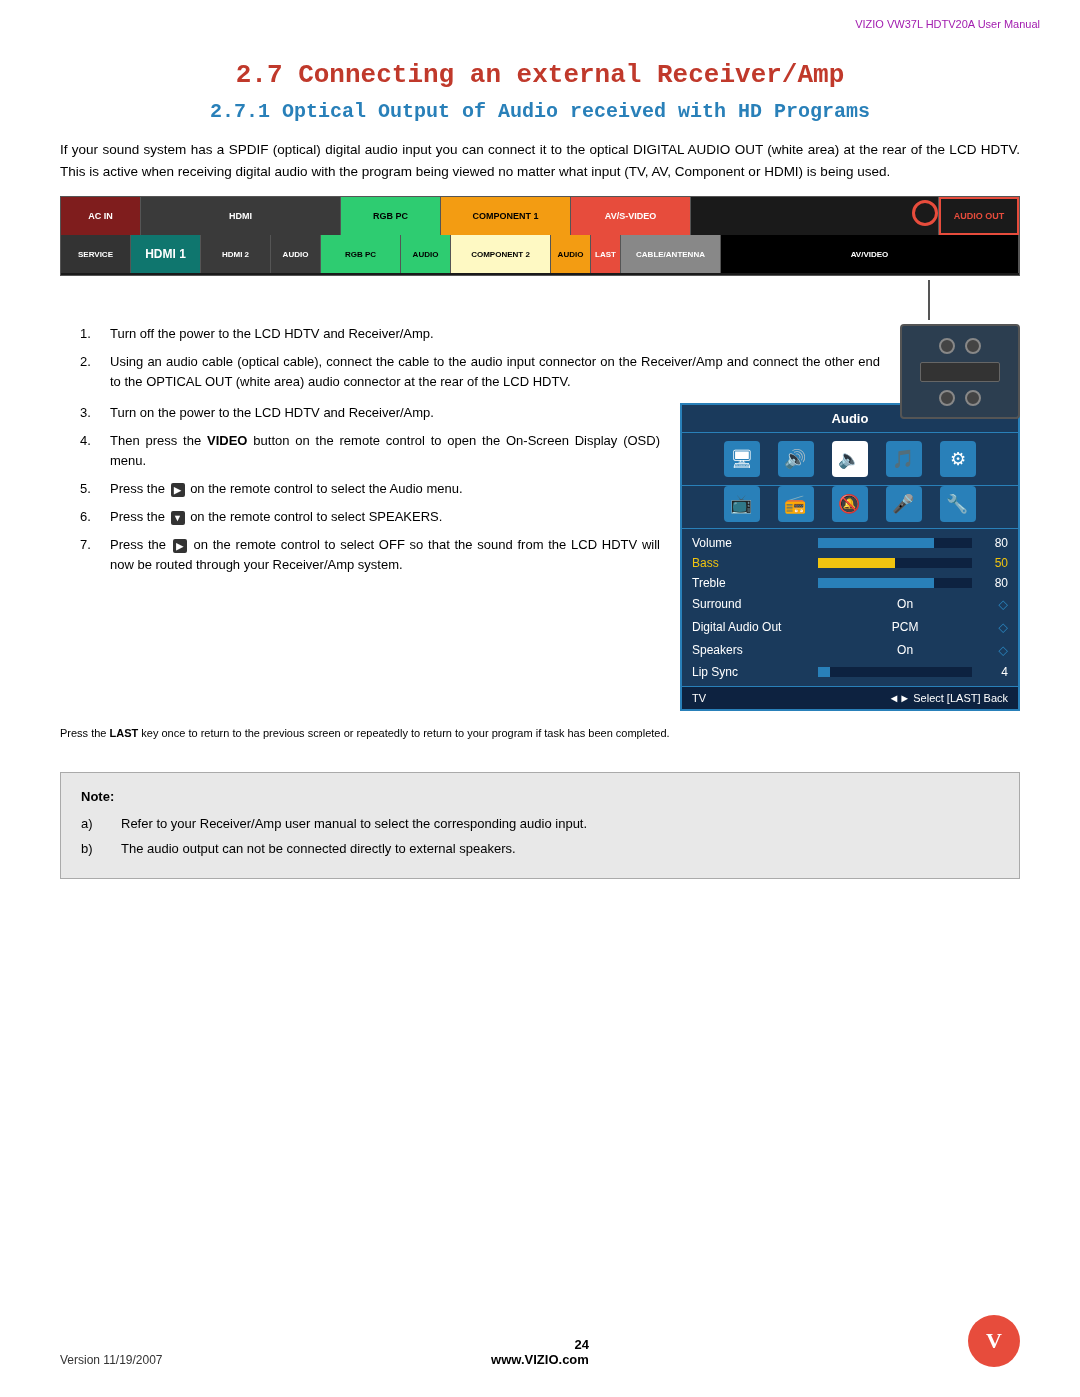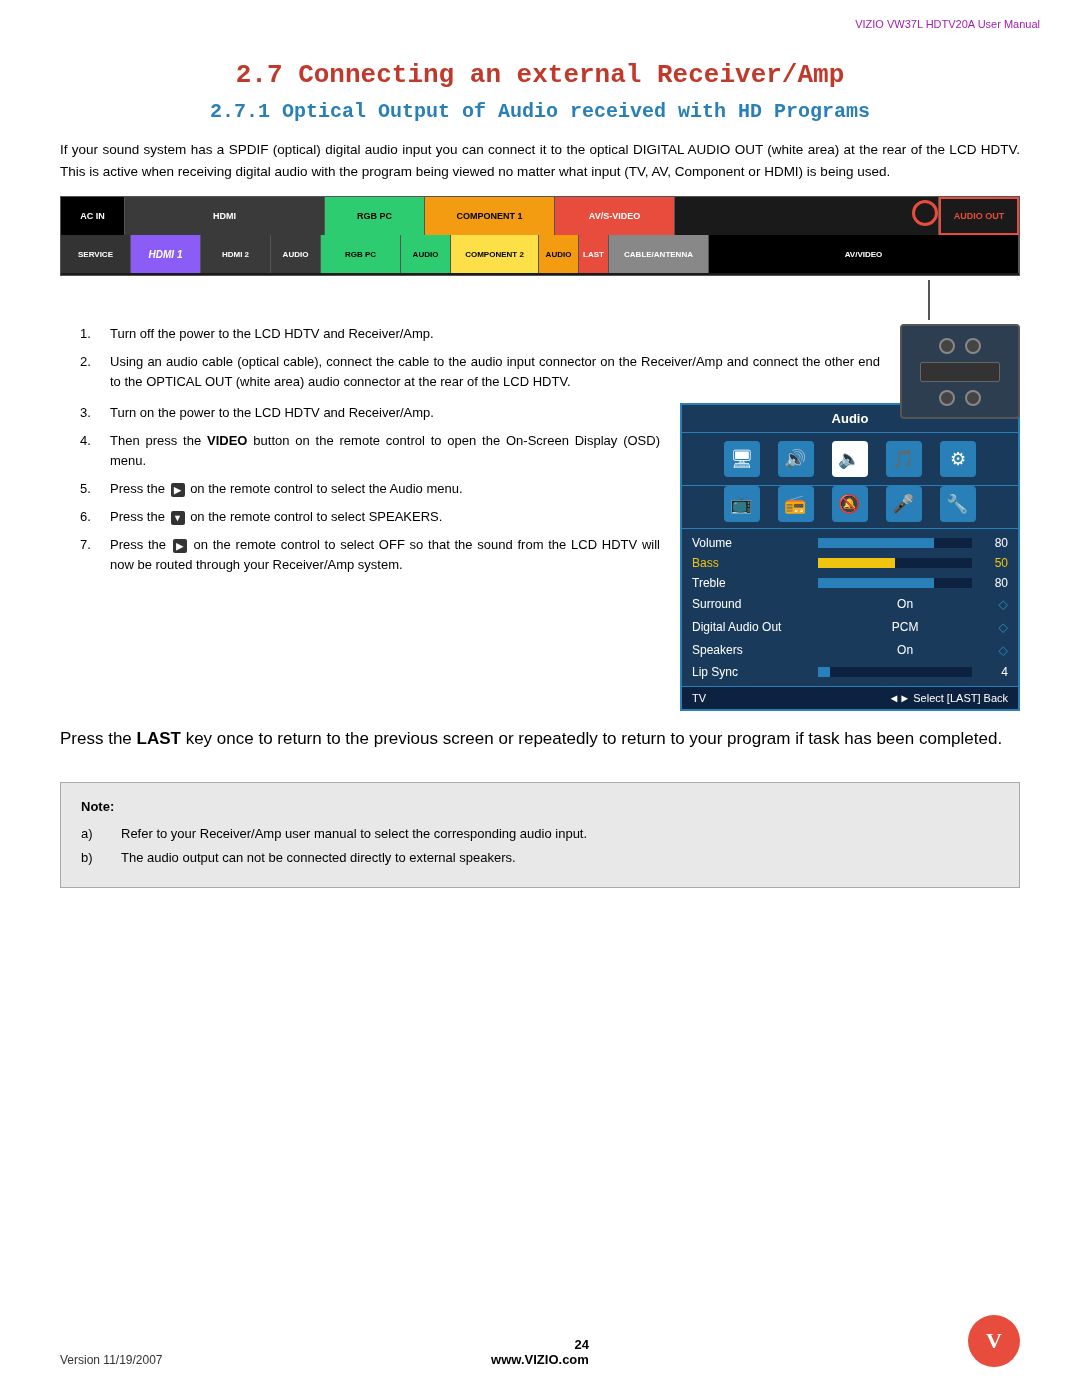--- a/index.html
+++ b/index.html
@@ -69,35 +69,35 @@
       display: flex;
       align-items: center;
       justify-content: center;
       height: 100%;
       font-size: 9px;
       font-weight: bold;
       color: #fff;
       border-right: 1px solid #555;
       position: relative;
     }
-    .section-ac { width: 64px; background: #000000; }
+    .section-ac { width: 80px; background: #7f1d1d; }
     .section-hdmi { width: 200px; background: #3a3a3a; }
     .section-rgb { width: 100px; background: #2ecc71; color: #000; }
     .section-comp1 { width: 130px; background: #f39c12; color: #000; }
     .section-avsvideo { width: 120px; background: #e74c3c; }
     .section-audio-out { width: 80px; background: #1a1a1a; border: 2px solid #e74c3c; color: #e74c3c; }
     .section-rest { flex: 1; background: #1a1a1a; }
 
     .panel-row-bottom .section-service { width: 70px; background: #333; font-size: 8px; }
-    .panel-row-bottom .section-hdmi1 { width: 70px; background: #8b5cf6; font-size: 10px; font-style: italic; }
+    .panel-row-bottom .section-hdmi1 { width: 70px; background: #0f766e; font-size: 12px; }
     .panel-row-bottom .section-hdmi2 { width: 70px; background: #3a3a3a; font-size: 8px; }
     .panel-row-bottom .section-audio-b { width: 50px; background: #3a3a3a; font-size: 8px; }
     .panel-row-bottom .section-rgbpc { width: 80px; background: #2ecc71; color: #000; font-size: 8px; }
     .panel-row-bottom .section-audio-c { width: 50px; background: #2ecc71; color: #000; font-size: 8px; }
-    .panel-row-bottom .section-comp2 { width: 88px; background: #fde047; color: #000; font-size: 8px; }
+    .panel-row-bottom .section-comp2 { width: 100px; background: #fef9c3; color: #000; font-size: 8px; }
     .panel-row-bottom .section-audio-d { width: 40px; background: #f39c12; color: #000; font-size: 8px; }
     .panel-row-bottom .section-red { width: 30px; background: #e74c3c; font-size: 8px; }
     .panel-row-bottom .section-cable { width: 100px; background: #888; font-size: 8px; }
     .panel-row-bottom .section-bottom-rest { flex: 1; background: #000000; font-size: 8px; }
 
     
     .audio-out-circle {
       position: absolute;
       top: 4px;
       right: 82px;
@@ -228,21 +228,21 @@
       padding: 5px 10px;
       background: #0d2240;
       font-size: 11px;
       color: #fff;
       border-top: 1px solid #2980b9;
     }
 
     
     .last-para {
       margin-top: 14px;
-      font-size: 17px;
+      font-size: 11px;
       line-height: 1.6;
       text-align: justify;
     }
 
     
     .note-box {
       border: 1px solid #aaa;
       background: #e8e8e8;
       margin-top: 30px;
       padding: 14px 20px;

